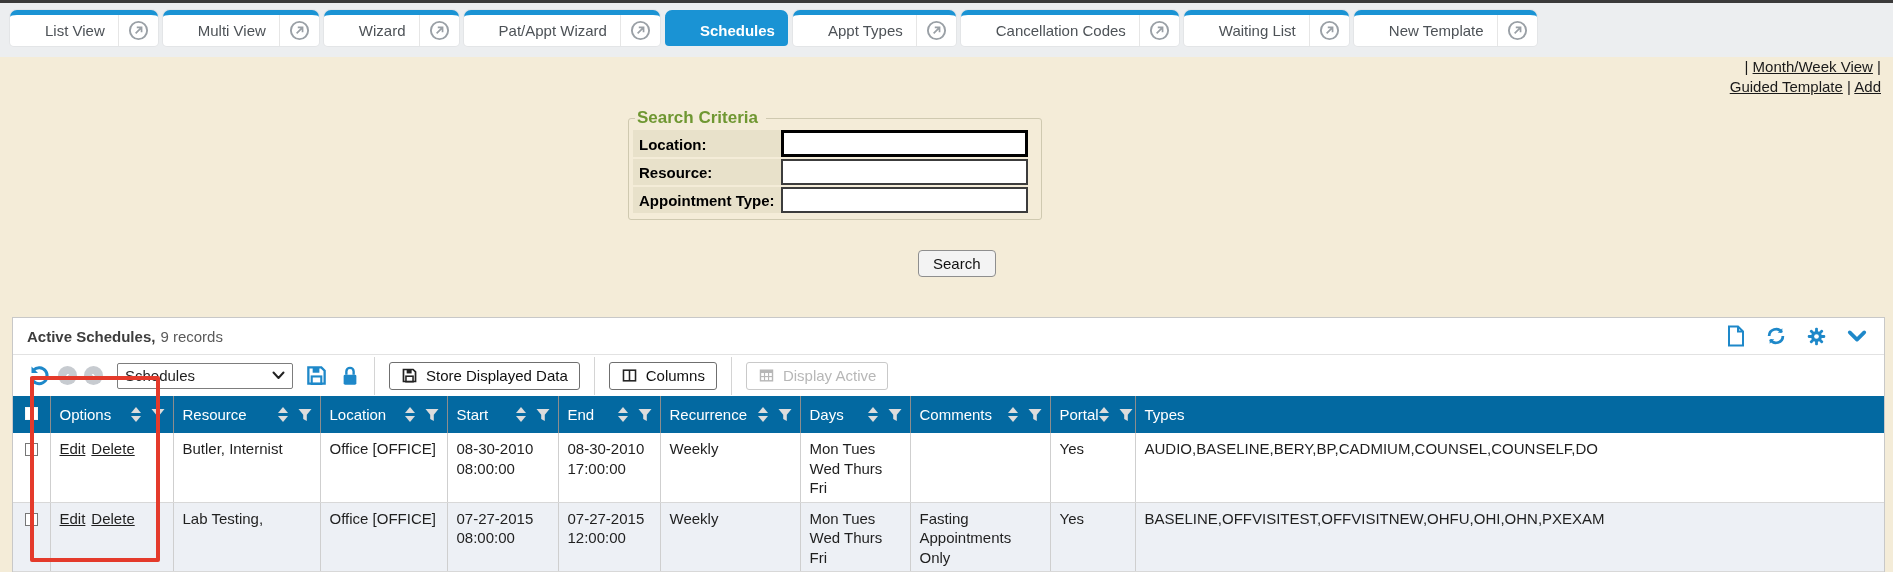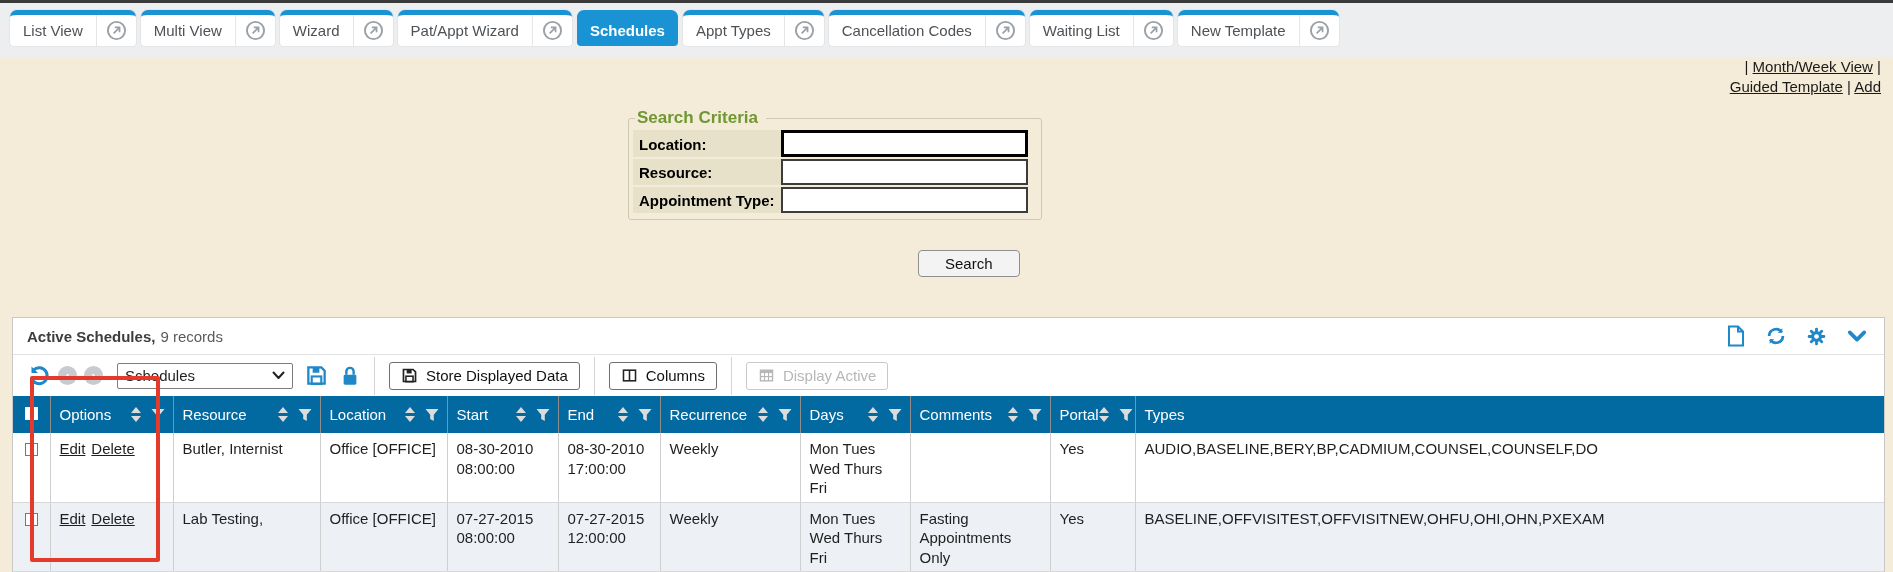--- a/index.html
+++ b/index.html
@@ -24,21 +24,21 @@
   .tab {
     display:inline-flex; align-items:stretch;
     background:#fff;
     border-top:5px solid #1a93d4;
     border-radius:7px 7px 4px 4px;
     height:36px;
     box-shadow:0 0 0 1px #e3e5e7;
     cursor:pointer;
     overflow:hidden;
   }
-  .tab-label { display:flex; align-items:center; padding:0 13px; color:#4d5257; white-space:nowrap; }
+  .tab-label { display:flex; align-items:center; padding:0 13px; color:#4d5257; white-space:nowrap;margin-left:22px; }
   .tab-iconwrap { display:flex; align-items:center; padding:0 9px; border-left:1px solid #e6e6e6; }
   .tab.active { background:#1a93d4; box-shadow:none; }
   .tab.active .tab-label { color:#fff; font-weight:bold; }
 
   
   .quick-links { position:absolute; top:57px; right:12px; text-align:right; line-height:20px; color:#1a1a1a; }
   .quick-links a { color:#1a1a1a; text-decoration:underline; cursor:pointer; }
   .qsep { text-decoration:none; }
 
   
@@ -57,21 +57,21 @@
   }
   .sc-input {
     flex:1; height:auto; border:2px solid #3c3c3c; background:#fff;
     font-family:"Liberation Sans", sans-serif; font-size:15px; padding:2px 4px;
   }
   .sc-input.focused { border:3px solid #000; }
   .search-btn {
     position:absolute; left:918px; top:250px;
     background:#f3f3f3; border:1px solid #8e8e8e; border-radius:4px;
     font-family:"Liberation Sans", sans-serif; font-size:15px; color:#111;
-    padding:4px 26px; cursor:pointer;
+    padding:4px 14px; cursor:pointer;
   }
 
   
   .panel {
     position:absolute; left:12px; top:317px; width:1873px; height:300px;
     background:#fff; border:1px solid #c8c8c8;
   }
   .panel-header {
     height:37px; display:flex; align-items:center; padding:0 16px 0 14px;
     border-bottom:1px solid #e2e2e2;

